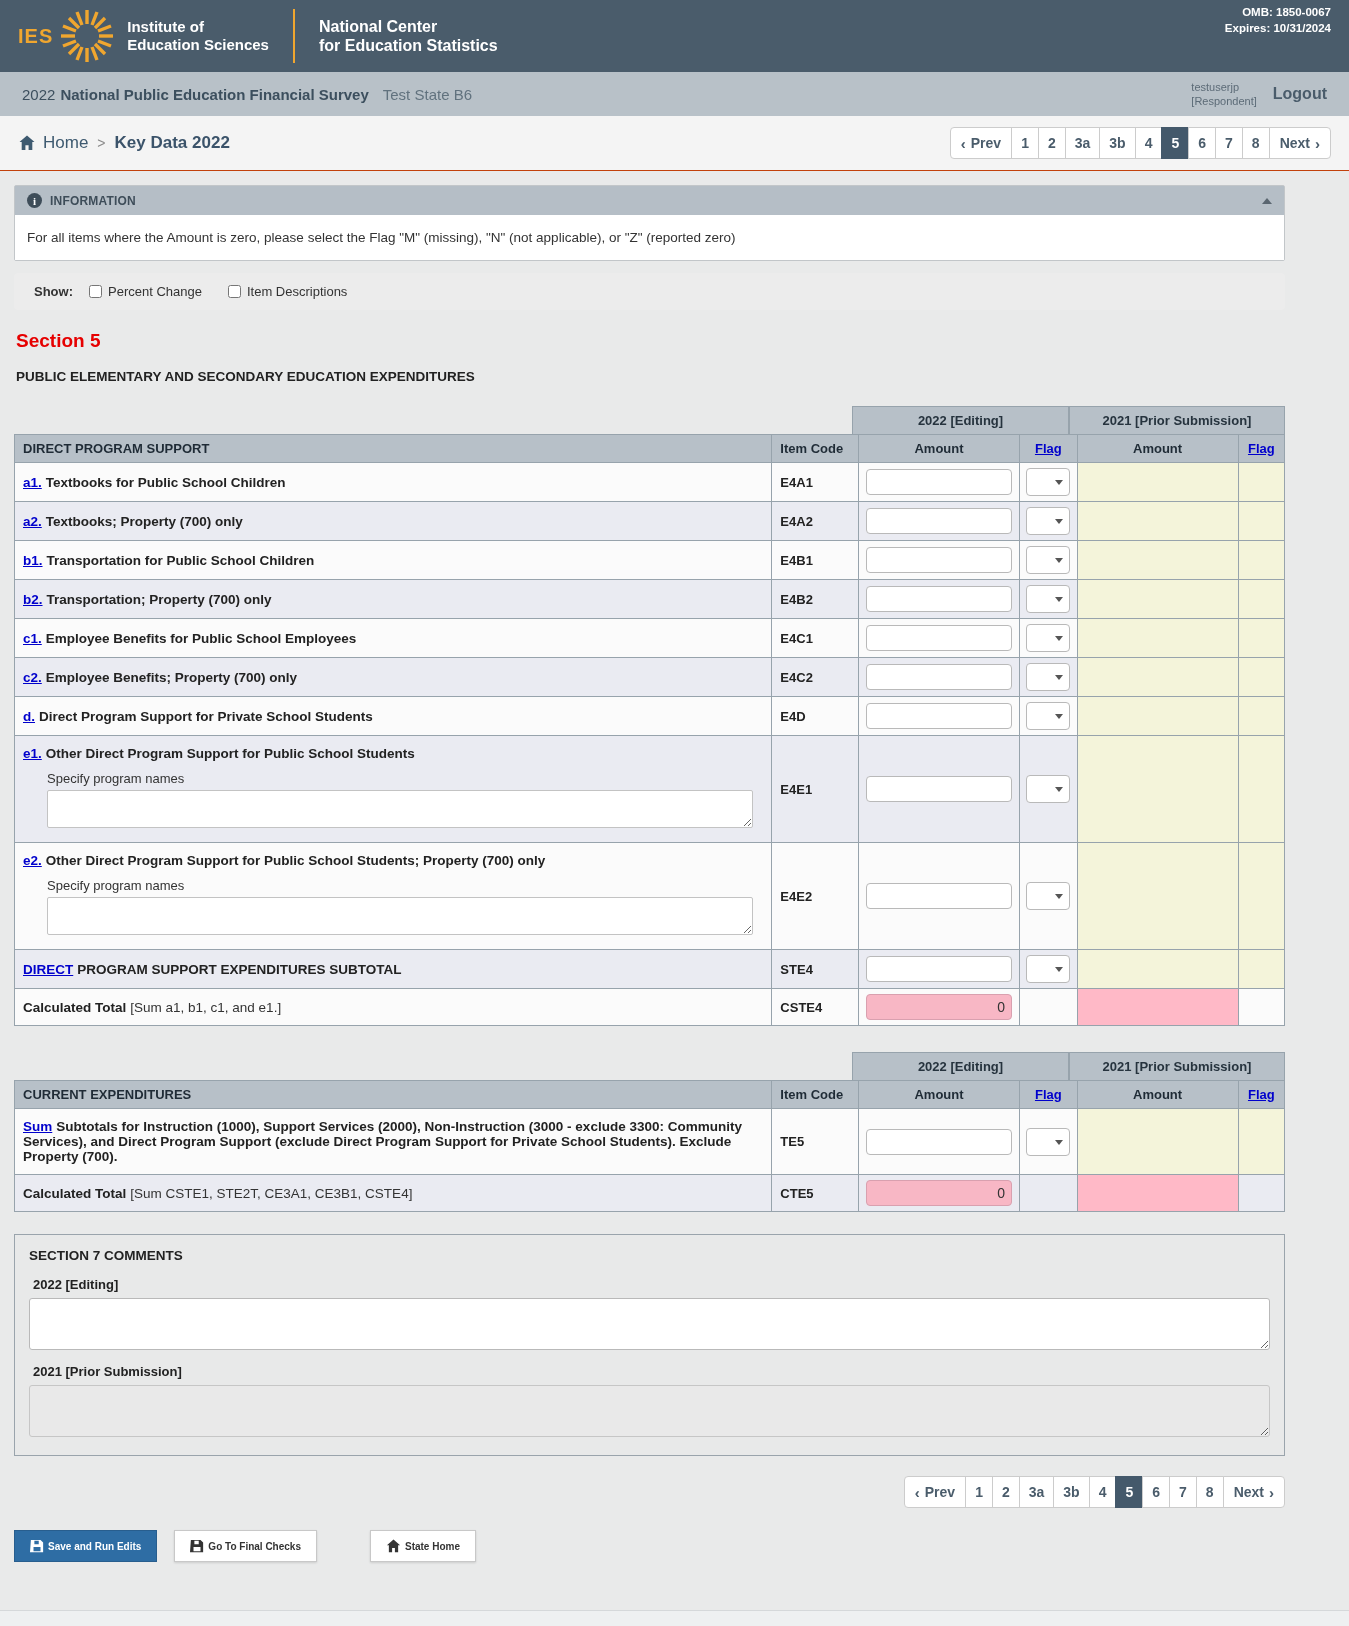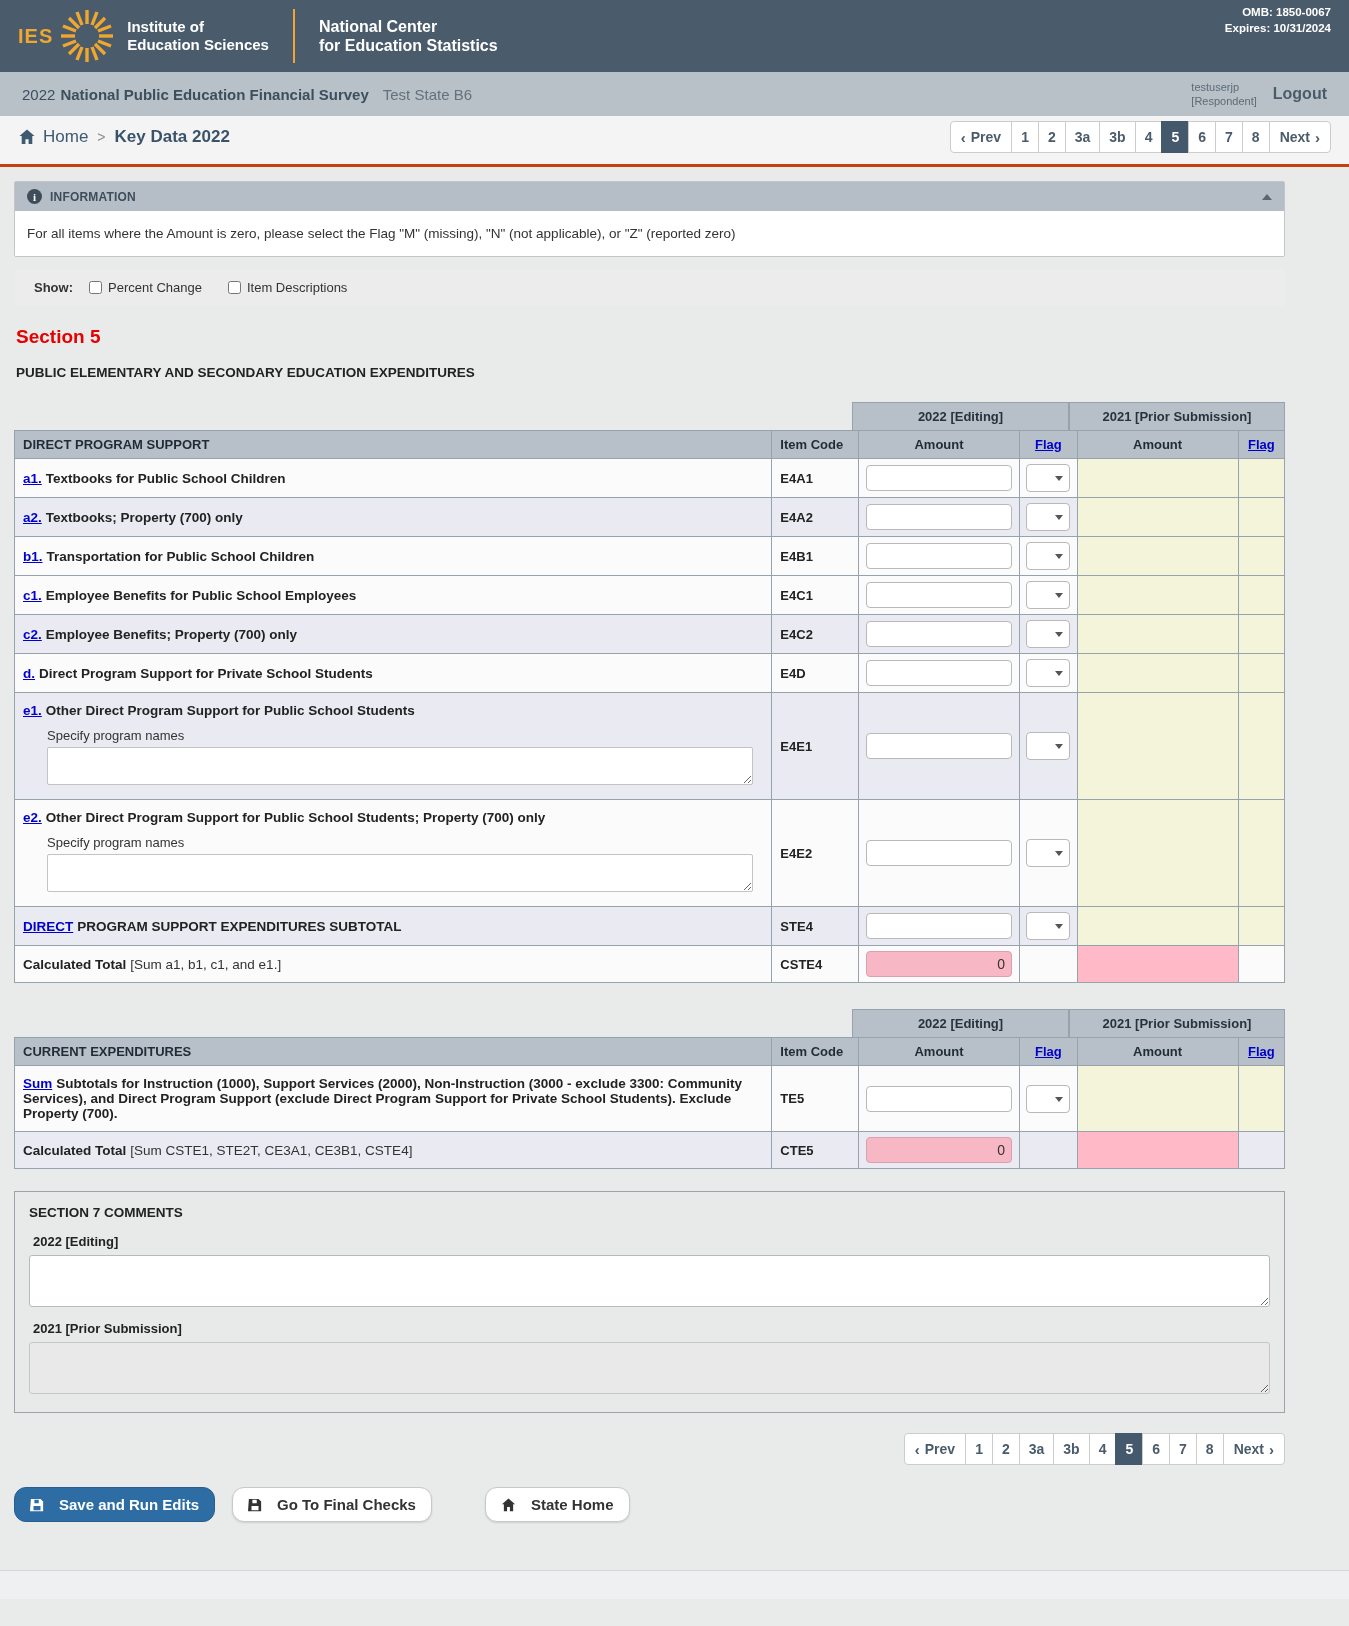--- a/index.html
+++ b/index.html
@@ -18,21 +18,21 @@
 
   
   .subbar { background:#b8c1c8; height:44px; display:flex; align-items:center; padding:0 22px; }
   .survey-pre { font-size:15px; color:#3c4f5e; }
   .survey-name { font-size:15px; color:#3c4f5e; font-weight:bold; margin-left:5px; }
   .state-name { font-size:15px; color:#61727e; margin-left:14px; }
   .userblock { margin-left:auto; font-size:11px; color:#5c6b77; line-height:1.3; }
   .logout { font-size:16px; font-weight:bold; color:#4a5c6b; margin-left:16px; text-decoration:none; }
 
   
-  .crumbbar { background:#f4f4f4; border-bottom:3px solid #c2410c; display:flex; align-items:center; padding:5px 18px 11px 18px; }
+  .crumbbar { background:#f4f4f4; border-bottom:1px solid #c2410c; display:flex; align-items:center; padding:11px 18px 11px 18px; }
   .crumb-home { color:#3e5a70; text-decoration:none; font-size:17px; display:flex; align-items:center; gap:7px; }
   .crumb-sep { color:#8a8a8a; margin:0 9px; font-size:14px; }
   .crumb-cur { color:#3b536a; font-weight:bold; font-size:17px; }
 
   
   .pager { margin-left:auto; display:flex; }
   .pg { border:1px solid #ccc; background:#fff; color:#4a5c6b; font-weight:bold; font-size:14px;
         padding:7px 10px; margin-left:-1px; text-decoration:none; display:flex; align-items:center; gap:5px; }
   .pg.first { border-radius:4px 0 0 4px; margin-left:0; }
   .pg.last { border-radius:0 4px 4px 0; }
@@ -102,21 +102,21 @@
   .com-title { font-weight:bold; font-size:13.5px; color:#222; }
   .com-label { font-weight:bold; font-size:13px; color:#222; margin:14px 0 6px 4px; }
   textarea.com-ta { display:block; width:100%; height:52px; border:1px solid #b9b9b9; border-radius:3px;
                     resize:both; font-family:"Liberation Sans",sans-serif; background:#fff; }
   textarea.com-ta.prior { background:#e9e9e9; border-color:#c6c6c6; }
 
   .pager-bottom { display:flex; margin-top:20px; }
 
   
   .actions { display:flex; margin-top:22px; align-items:center; }
-  .btn { display:flex; align-items:center; gap:15px; font-weight:bold; font-size:15px; border-radius:12px;
+  .btn { display:flex; align-items:center; gap:4px; font-weight:bold; font-size:10px; border-radius:0;
          padding:8px 15px; text-decoration:none; }
   .btn-primary { background:#2e6da4; border:1px solid #285e8e; color:#fff; }
   .btn-default { background:#fff; border:1px solid #c8c8c8; color:#333; box-shadow:0 1px 2px rgba(0,0,0,.12); }
   .btn + .btn { margin-left:17px; }
   .btn.state { margin-left:53px; }
   .icon-svg { display:block; }
 
   
   .footer { margin-top:48px; background:#eef0f1; border-top:1px solid #d5d8da; padding:24px 0 4px; }
 </style>
@@ -274,20 +274,28 @@
       <td class="y21"></td>
     </tr>
     <tr class="row">
       <td class="lbl"><a class="rowlink">b1.</a><span>Transportation for Public School Children</span></td>
       <td class="code">E4B1</td>
       <td class="cell-amt"><input class="amount" style=""></td>
       <td class="cell-flg"><span class="selwrap"><select class="flag"><option></option></select><span class="chev"></span></span></td>
       <td class="y21"></td>
       <td class="y21"></td>
     </tr>
+    <tr class="row alt">
+      <td class="lbl"><a class="rowlink">b2.</a><span>Transportation; Property (700) only</span></td>
+      <td class="code">E4B2</td>
+      <td class="cell-amt"><input class="amount" style=""></td>
+      <td class="cell-flg"><span class="selwrap"><select class="flag"><option></option></select><span class="chev"></span></span></td>
+      <td class="y21"></td>
+      <td class="y21"></td>
+    </tr>
     <tr class="row">
       <td class="lbl"><a class="rowlink">c1.</a><span>Employee Benefits for Public School Employees</span></td>
       <td class="code">E4C1</td>
       <td class="cell-amt"><input class="amount" style=""></td>
       <td class="cell-flg"><span class="selwrap"><select class="flag"><option></option></select><span class="chev"></span></span></td>
       <td class="y21"></td>
       <td class="y21"></td>
     </tr>
     <tr class="row alt">
       <td class="lbl"><a class="rowlink">c2.</a><span>Employee Benefits; Property (700) only</span></td>

